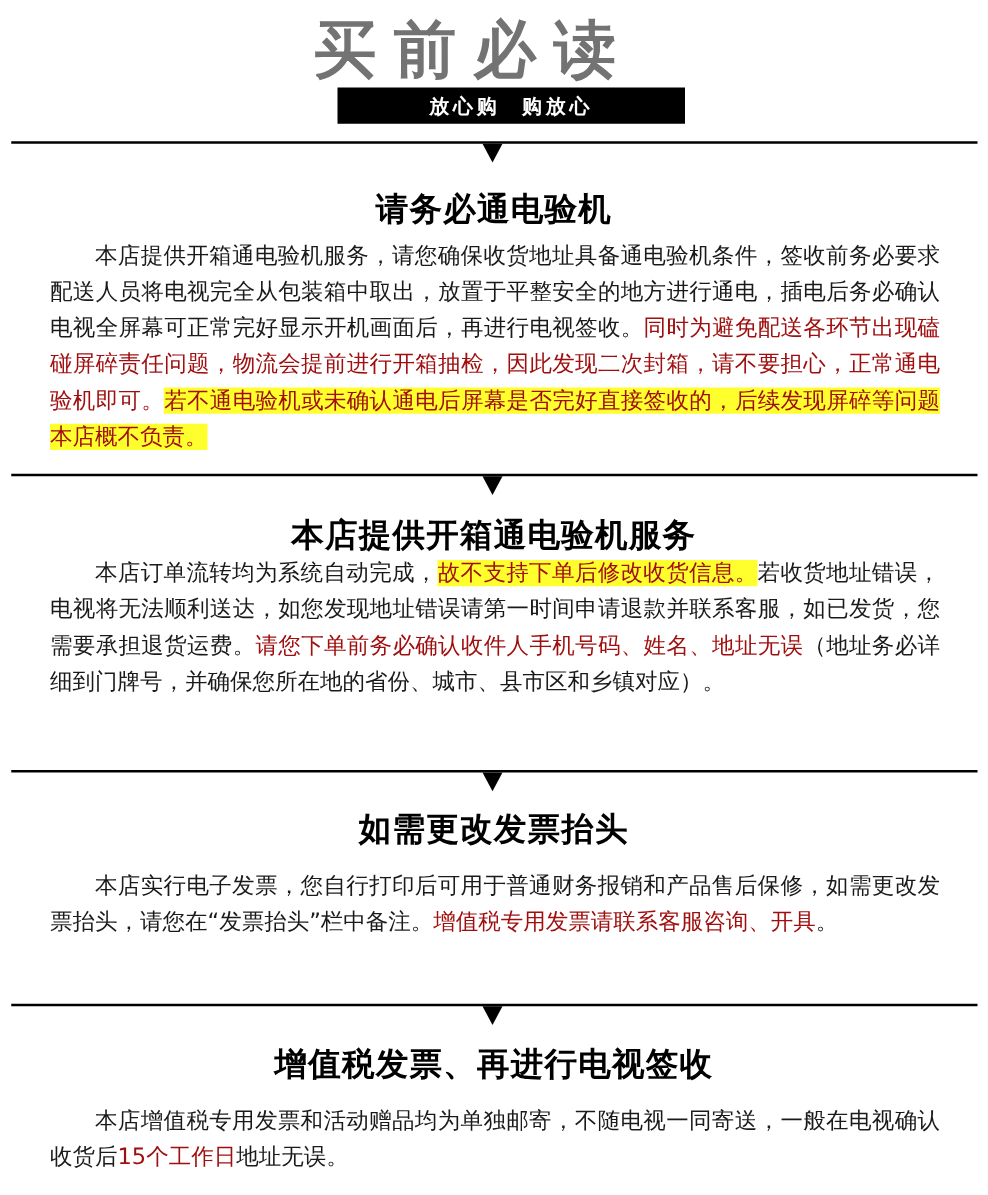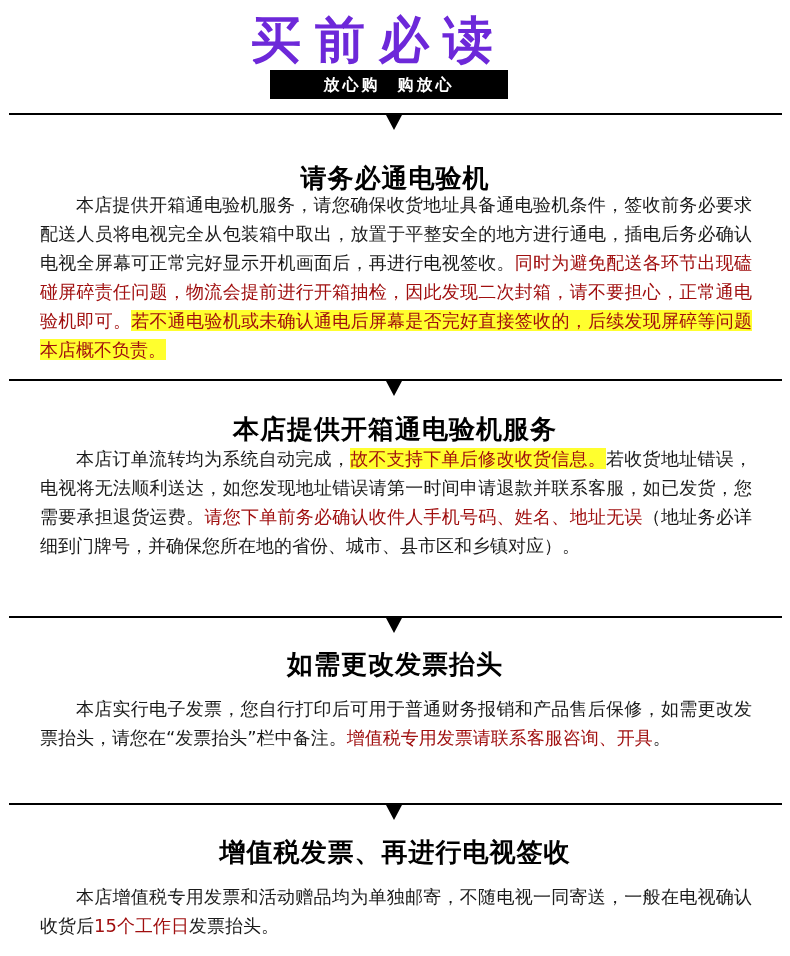--- a/index.html
+++ b/index.html
@@ -1,21 +1,21 @@
 <!DOCTYPE html>
 <html><head>
 <meta charset="utf-8">
 <style>
   html, body { margin: 0; padding: 0; background: #ffffff; }
   body { width: 790px; height: 956px; position: relative; overflow: hidden;
          font-family: "DejaVu Sans", "Liberation Sans", sans-serif; color: #1a1a1a; }
   .header-title { position: absolute; left: 0; top: 12px; width: 744px; text-align: center;
-         font-size: 50px; font-weight: bold; letter-spacing: 14px; color: #6d28d9; line-height: 56px;
+         font-size: 50px; font-weight: bold; letter-spacing: 14px; color: #737373; line-height: 56px;
          padding-left: 14px; box-sizing: border-box; }
-  .banner { position: absolute; left: 270px; top: 70px; width: 238px; height: 29px; background: #000;
+  .banner { position: absolute; left: 270px; top: 70px; width: 278px; height: 29px; background: #000;
          color: #fff; font-size: 16px; font-weight: bold; text-align: center; line-height: 29px;
          letter-spacing: 3px; white-space: pre; }
   .divider { position: absolute; left: 9px; width: 773px; height: 2px; background: #000; }
   .arrow { position: absolute; left: 386px; width: 0; height: 0;
          border-left: 8px solid transparent; border-right: 8px solid transparent; border-top: 15px solid #000; }
   .sec-title { position: absolute; left: 0; width: 790px; text-align: center; font-size: 26px;
          font-weight: bold; color: #000; line-height: 32px; letter-spacing: 1px; }
   .para { position: absolute; left: 40px; width: 712px; font-size: 18px; line-height: 29px;
          text-indent: 2em; text-align: justify; }
   .red { color: #a00f0f; }
@@ -25,21 +25,21 @@
 <body>
 
 <div>
   <div class="header-title">买前必读</div>
   <div class="banner">放心购  购放心</div>
 </div>
 
 <div>
   <div class="divider" style="top:113px"></div>
   <div class="arrow" style="top:115px"></div>
-  <div class="sec-title" style="top:162px">请务必通电验机</div>
+  <div class="sec-title" style="top:152px">请务必通电验机</div>
   <div class="para" style="top:190px"><span>本店提供开箱通电验机服务，请您确保收货地址具备通电验机条件，签收前务必要求配送人员将电视完全从包装箱中取出，放置于平整安全的地方进行通电，插电后务必确认电视全屏幕可正常完好显示开机画面后，再进行电视签收。</span><span class="red">同时为避免配送各环节出现磕碰屏碎责任问题，物流会提前进行开箱抽检，因此发现二次封箱，请不要担心，正常通电验机即可。</span><span class="hl">若不通电验机或未确认通电后屏幕是否完好直接签收的，后续发现屏碎等问题本店概不负责。</span></div>
 </div>
 
 <div>
   <div class="divider" style="top:379px"></div>
   <div class="arrow" style="top:381px"></div>
   <div class="sec-title" style="top:413px">本店提供开箱通电验机服务</div>
   <div class="para" style="top:444px"><span>本店订单流转均为系统自动完成，</span><span class="hl">故不支持下单后修改收货信息。</span><span>若收货地址错误，电视将无法顺利送达，如您发现地址错误请第一时间申请退款并联系客服，如已发货，您需要承担退货运费。</span><span class="red">请您下单前务必确认收件人手机号码、姓名、地址无误</span><span>（地址务必详细到门牌号，并确保您所在地的省份、城市、县市区和乡镇对应）。</span></div>
 </div>
 
@@ -47,14 +47,14 @@
   <div class="divider" style="top:616px"></div>
   <div class="arrow" style="top:618px"></div>
   <div class="sec-title" style="top:648px">如需更改发票抬头</div>
   <div class="para" style="top:694px"><span>本店实行电子发票，您自行打印后可用于普通财务报销和产品售后保修，如需更改发票抬头，请您在“发票抬头”栏中备注。</span><span class="red">增值税专用发票请联系客服咨询、开具</span><span>。</span></div>
 </div>
 
 <div>
   <div class="divider" style="top:803px"></div>
   <div class="arrow" style="top:805px"></div>
   <div class="sec-title" style="top:836px">增值税发票、再进行电视签收</div>
-  <div class="para" style="top:882px"><span>本店增值税专用发票和活动赠品均为单独邮寄，不随电视一同寄送，一般在电视确认收货后</span><span class="red">15个工作日</span><span>发票抬头。</span></div>
+  <div class="para" style="top:882px"><span>本店增值税专用发票和活动赠品均为单独邮寄，不随电视一同寄送，一般在电视确认收货后</span><span class="red">15个工作日</span><span>地址无误。</span></div>
 </div>
 
 </body></html>

